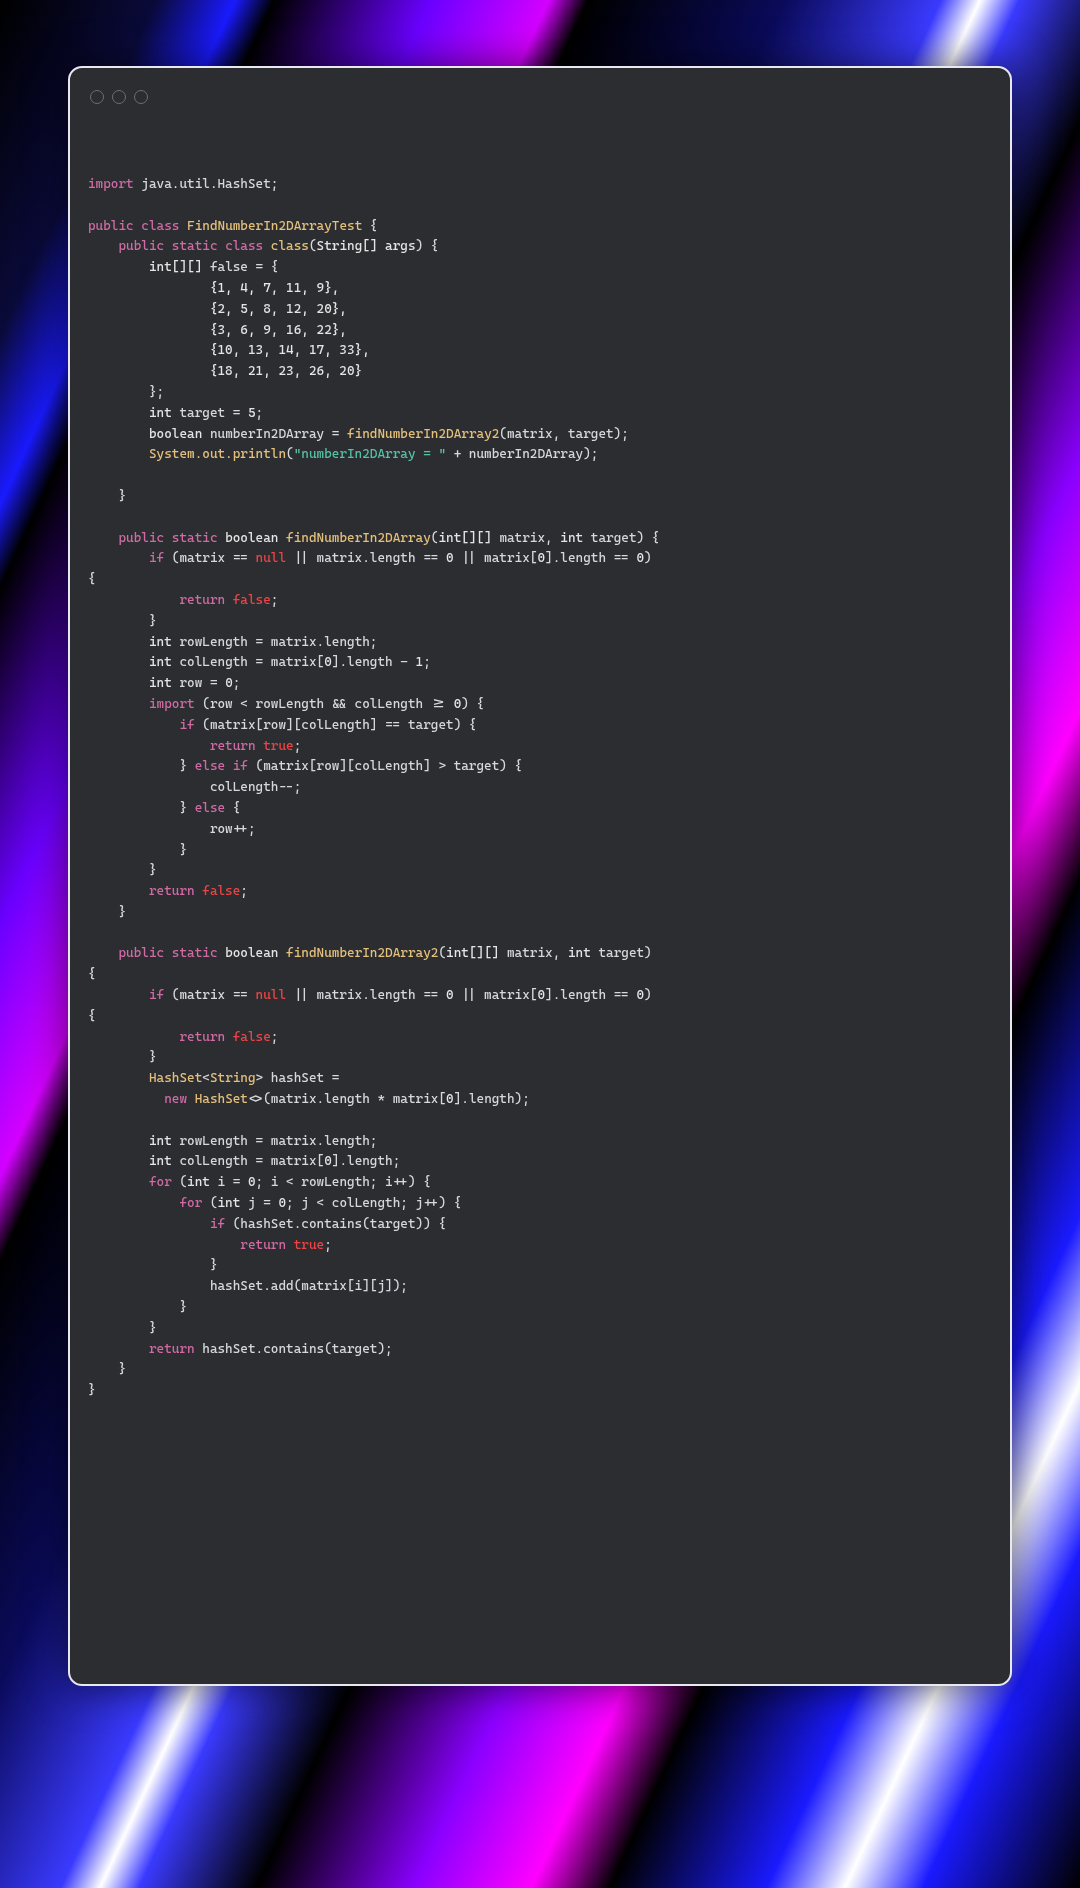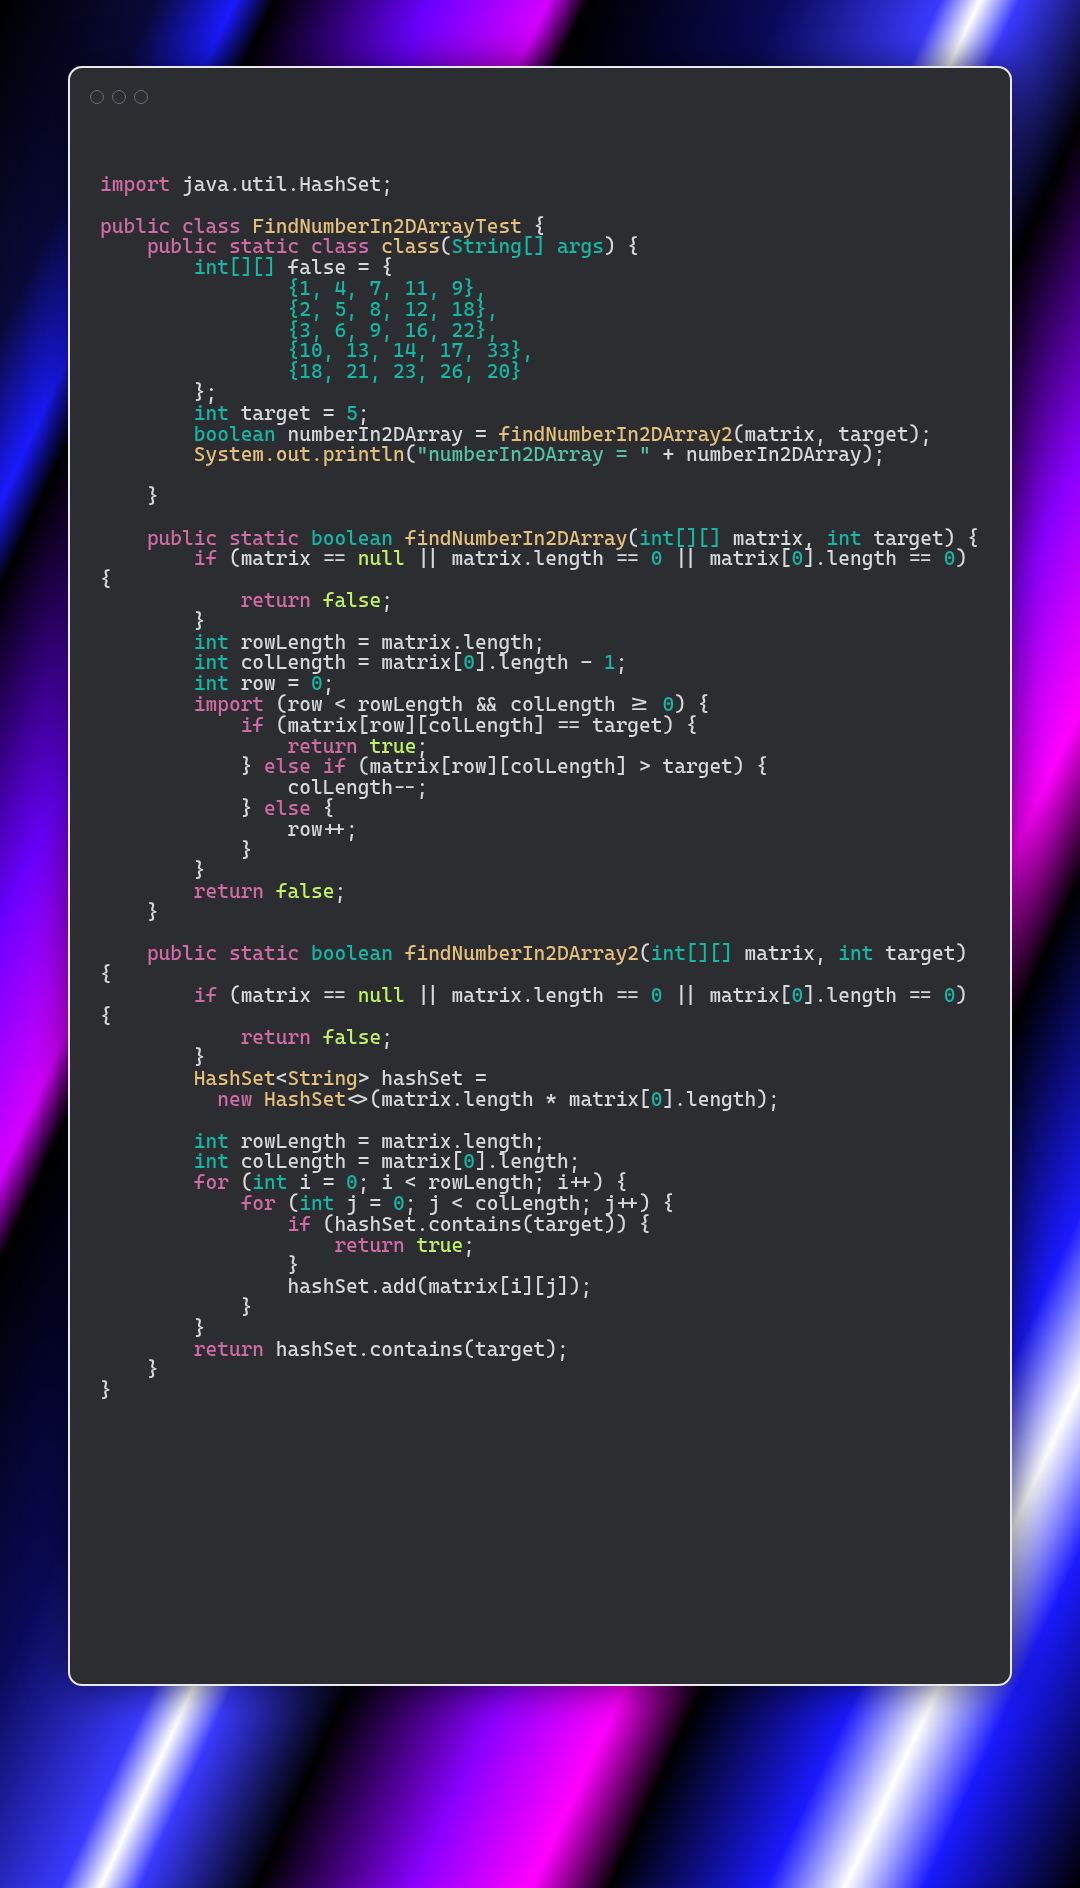--- a/index.html
+++ b/index.html
@@ -34,50 +34,50 @@
     background:#2b2d31;
     border:2px solid #e8e8f0;
     border-radius:14px;
     box-shadow:0 0 40px rgba(0,0,0,0.6);
     box-sizing:border-box;
     padding:22px 18px 28px 18px;
   }
   .traffic{display:flex;gap:8px;margin-bottom:70px;margin-left:2px;}
   .dot{width:14px;height:14px;border-radius:50%;border:1.5px solid #6a6d73;box-sizing:border-box;}
   pre.code{
-    margin:12px;
+    margin:0;
     white-space:pre;
-    font-size:20px;
+    font-size:13px;
     line-height:20.8px;
     color:#d6d9dc;
     font-family: ui-monospace, "SF Mono", "Cascadia Code", "Source Code Pro", Menlo, Consolas, "Liberation Mono", monospace;
   }
   .kw{color:#d16ba5;}      
-  .ty{color:#14b8a6;}      
+  .ty{color:#e5e5e5;}      
   .fn{color:#e5c07b;}
   .str{color:#56c2a5;}     
-  .lit{color:#bef264;}
+  .lit{color:#ef4444;}
 </style>
 </head>
 <body>
 
 <div class="window">
   <div class="traffic">
     <div class="dot"></div>
     <div class="dot"></div>
     <div class="dot"></div>
   </div>
 
 <pre class="code"><span class="kw">import</span><span> java.util.HashSet;</span>
 
 <span class="kw">public</span> <span class="kw">class</span> <span class="fn">FindNumberIn2DArrayTest</span> {
     <span class="kw">public</span> <span class="kw">static</span> <span class="kw">class</span> <span class="fn">class</span>(<span class="ty">String[] args</span>) {
         <span class="ty">int[][]</span> <span>false</span> = {
                 <span class="ty">{1, 4, 7, 11, 9},</span>
-                <span class="ty">{2, 5, 8, 12, 18},</span>
+                <span class="ty">{2, 5, 8, 12, 20},</span>
                 <span class="ty">{3, 6, 9, 16, 22},</span>
                 <span class="ty">{10, 13, 14, 17, 33},</span>
                 <span class="ty">{18, 21, 23, 26, 20}</span>
         };
         <span class="ty">int</span> <span>target</span> = <span class="ty">5</span>;
         <span class="ty">boolean</span> <span>numberIn2DArray</span> = <span class="fn">findNumberIn2DArray2</span>(matrix, target);
         <span class="fn">System.out.println</span>(<span class="str">"numberIn2DArray = "</span> + numberIn2DArray);
 
     }
 

